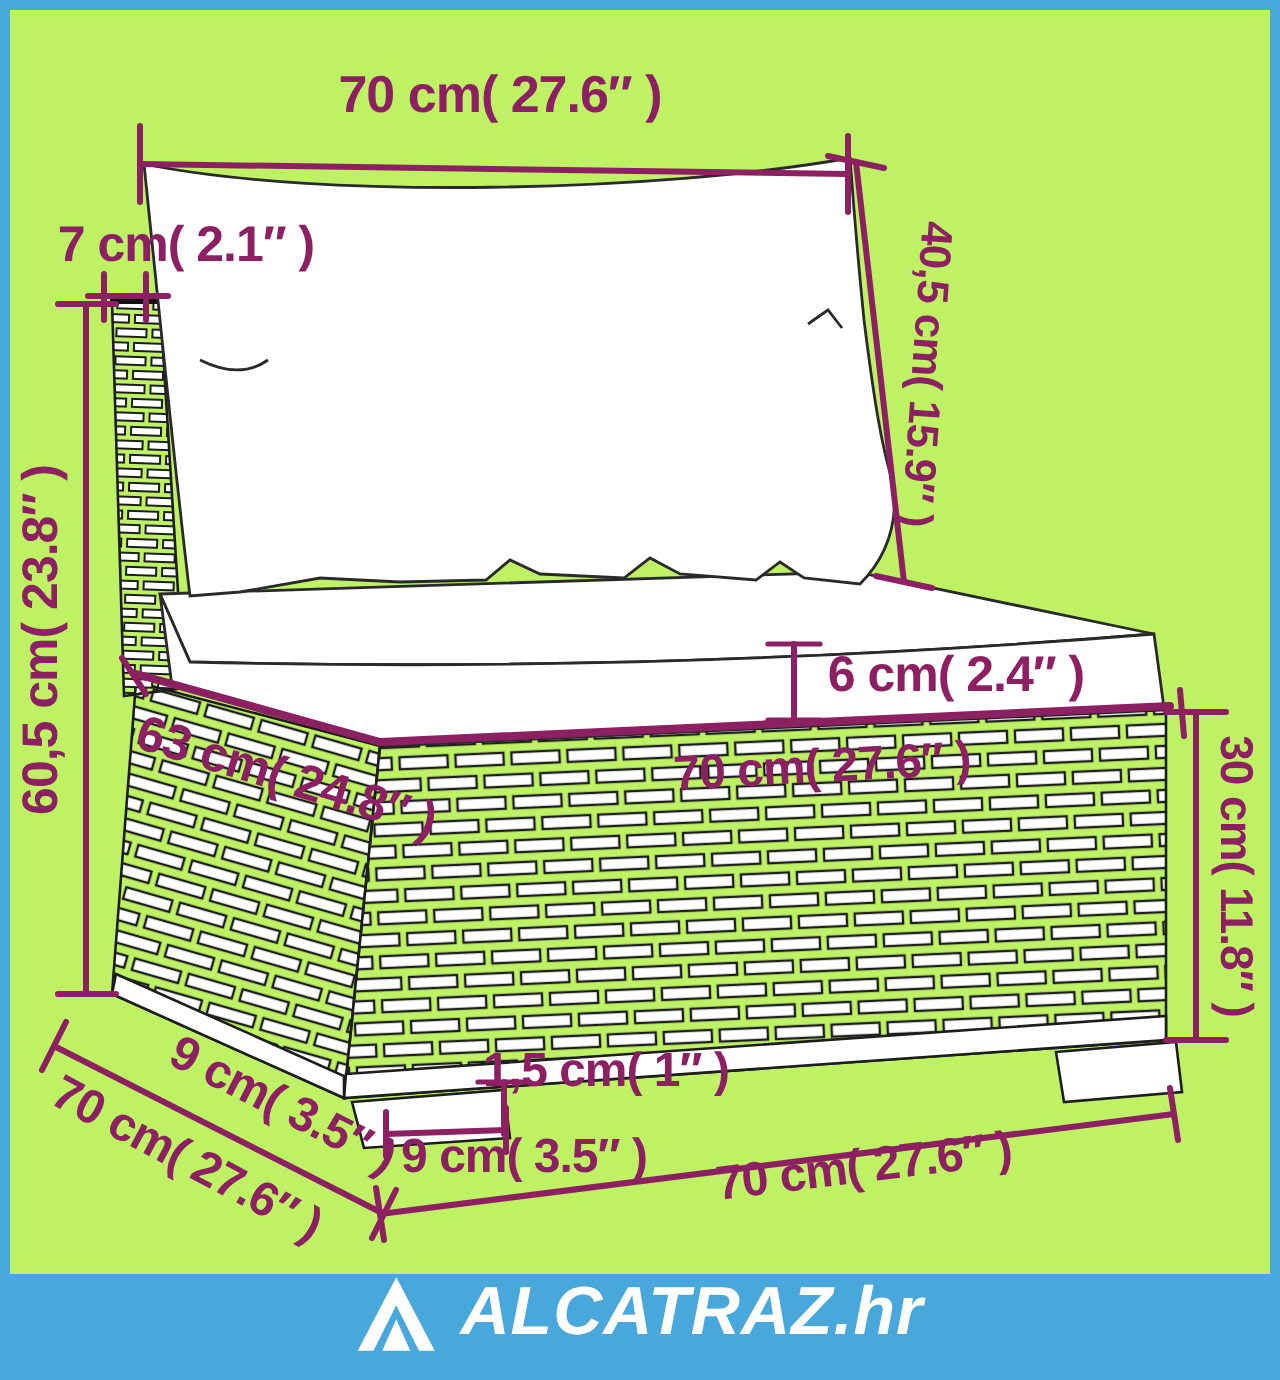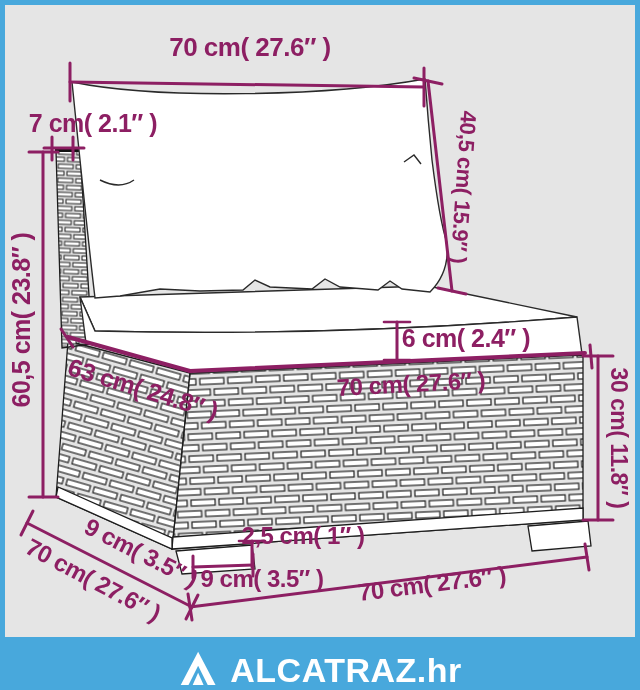--- a/index.html
+++ b/index.html
@@ -1,29 +1,29 @@
 <!DOCTYPE html>
 <html><head>
 <meta charset="utf-8">
 <style>
   html,body{margin:0;padding:0;background:#fff;}
   #stage{
-    position:relative;width:640px;height:690px;background:#e5e5e5;overflow:hidden;
+    position:relative;width:640px;height:690px;background:#bef264;overflow:hidden;
     font-family:"Liberation Sans", sans-serif;
   }
   #frame-border{position:absolute;inset:0;border:5px solid #48A8DC;pointer-events:none;z-index:40;}
   #drawing{position:absolute;left:0;top:0;z-index:5;}
   .lb{
     position:absolute;z-index:20;white-space:nowrap;color:#8D1F63;
     font-weight:bold;font-size:25px;letter-spacing:-0.5px;
     transform:translate(-50%,-50%);line-height:1;
   }
   #footer{
     position:absolute;left:0;right:0;top:637px;bottom:0;background:#48A8DC;z-index:30;
-    display:flex;align-items:flex-end;justify-content:center;gap:10px;
+    display:flex;align-items:flex-start;justify-content:center;gap:10px;font-style:italic;
   }
   #footer .brand{
     color:#fff;font-weight:bold;font-size:34px;letter-spacing:0.5px;
     font-family:"Liberation Sans", sans-serif;
   }
   #footer svg{display:block;}
 </style>
 </head>
 <body>
 
@@ -129,33 +129,33 @@
   </svg>
 
   <div class="lb" style="left:250px;top:47px;font-size:26px">70 cm( 27.6″ )</div>
 
   <div class="lb" style="left:93px;top:123px">7 cm( 2.1″ )</div>
 
   <div class="lb" style="left:21px;top:320px;transform:translate(-50%,-50%) rotate(-90deg)">60,5 cm( 23.8″ )</div>
 
   <div class="lb" style="left:463px;top:187px;font-size:22px;transform:translate(-50%,-50%) rotate(94deg)">40,5 cm( 15.9″ )</div>
 
-  <div class="lb" style="left:466px;top:338px">6 cm( 2.4″ )</div>
+  <div class="lb" style="left:478px;top:338px">6 cm( 2.4″ )</div>
 
   <div class="lb" style="left:411px;top:384px;font-size:24px;transform:translate(-50%,-50%) rotate(-3deg)">70 cm( 27.6″ )</div>
 
   <div class="lb" style="left:143px;top:389px;transform:translate(-50%,-50%) rotate(17deg)">63 cm( 24.8″ )</div>
 
   <div class="lb" style="left:618px;top:438px;font-size:23px;transform:translate(-50%,-50%) rotate(90deg)">30 cm( 11.8″ )</div>
 
   <div class="lb" style="left:93px;top:580px;font-size:24px;transform:translate(-50%,-50%) rotate(28deg)">70 cm( 27.6″ )</div>
 
   <div class="lb" style="left:141px;top:553px;font-size:24px;transform:translate(-50%,-50%) rotate(27deg)">9 cm( 3.5″ )</div>
 
-  <div class="lb" style="left:303px;top:536px;font-size:24px">2,5 cm( 1″ )</div>
+  <div class="lb" style="left:303px;top:536px;font-size:24px">1,5 cm( 1″ )</div>
 
   <div class="lb" style="left:262px;top:579px;font-size:24px">9 cm( 3.5″ )</div>
 
   <div class="lb" style="left:432px;top:584px;font-size:24px;transform:translate(-50%,-50%) rotate(-7deg)">70 cm( 27.6″ )</div>
 
   <div id="footer">
     <svg width="42" height="40" viewBox="0 0 48 44">
       <path d="M23,1 L45,43 L36,43 L23,17 L10,43 L1,43 Z" fill="#fff"></path>
       <path d="M23,25 L31,43 L15,43 Z" fill="#fff"></path>
     </svg>

